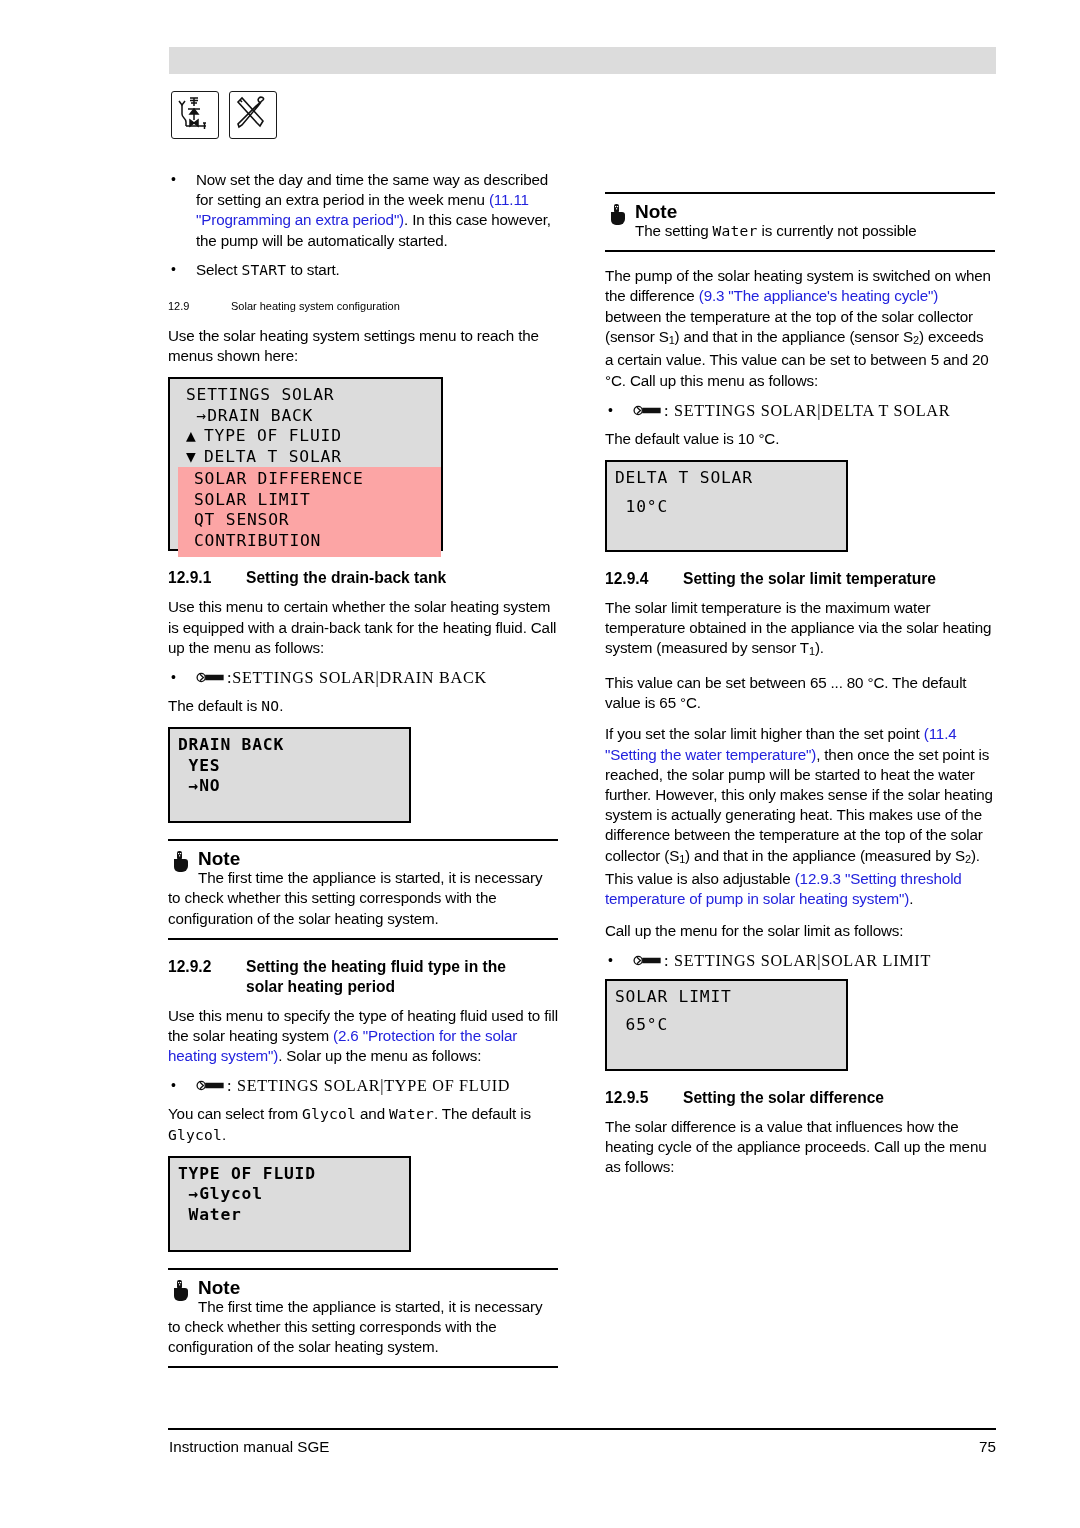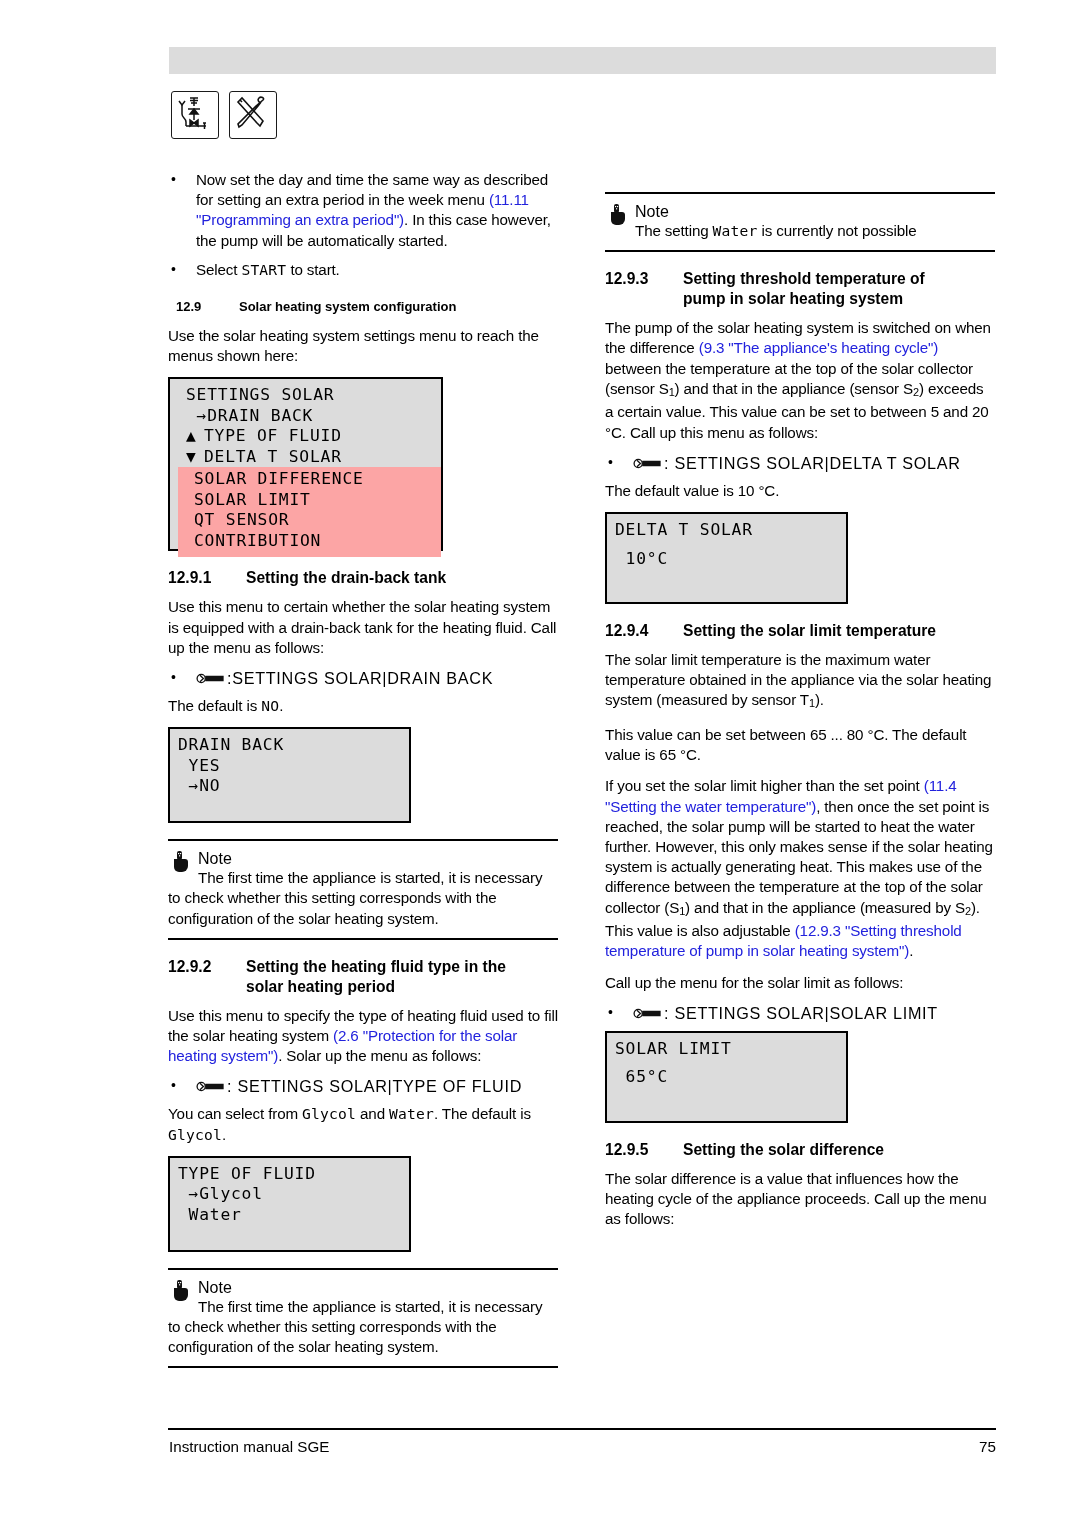--- a/index.html
+++ b/index.html
@@ -85,23 +85,23 @@
   ul.bullets > li:before {
     content: "\2022";
     position: absolute;
     left: 3px;
     top: -1px;
     font-size: 14px;
   }
 
   
   h2.sec {
-    font-size: 13px;
-    font-weight: bold;
-    margin: 16px 0 9px 8px;
+    font-size: 11px;
+    font-weight: normal;
+    margin: 16px 0 9px 0;
     line-height: 21px;
     display: flex;
   }
   h2.sec .num { width: 63px; flex: 0 0 63px; }
   h2.sec .ttl { flex: 1; }
 
   h3.subsec {
     font-size: 15.6px;
     font-weight: bold;
     margin: 17px 0 9px 0;
@@ -130,51 +130,52 @@
     padding: 2px 8px 6px 16px;
   }
   .lcd-menu {
     width: 275px;
     padding-bottom: 0;
     padding-left: 16px;
   }
   .lcd-small {
     width: 243px;
     height: 96px;
+    font-weight: bold;
   }
   .lcd-val {
     width: 243px;
     height: 92px;
   }
   .lcd .ind { display: inline-block; width: 1.1em; }
 
   
   .dev {
     font-family: "DejaVu Sans Mono", monospace;
     font-size: 14.6px;
     letter-spacing: 0.2px;
   }
   .menu-path {
-    font-family: Liberation Sans, sans-serif;
+    font-family: Liberation Serif, serif;
     font-size: 16.2px;
     letter-spacing: 0.7px;
     white-space: nowrap;
   }
 
   
   .note {
     border-top: 2.4px solid #000;
     border-bottom: 2.4px solid #000;
     padding: 8px 0 9px 0;
     margin: 16px 0 14px 0;
     position: relative;
   }
   .note-head {
-    font-size: 16px;
-    font-weight: normal;
+    font-size: 19px;
+    font-weight: bold;
     margin: 0 0 0 30px;
     line-height: 19px;
   }
   .note-body {
     font-size: 15.2px;
     line-height: 20.2px;
     margin: 0;
     letter-spacing: -0.15px;
   }
   .note-body .first-indent { padding-left: 30px; }
@@ -402,24 +403,20 @@
             <rect x="8" y="3" width="1.2" height="1.2"></rect>
             <rect x="10" y="3" width="1.2" height="1.2"></rect>
             <rect x="9" y="5.2" width="1.2" height="1.2"></rect>
           </g>
         </svg>
       </span>
       <div class="note-head">Note</div>
       <p class="note-body" style="padding-left:30px;"><span>The setting </span><span class="dev">Water</span><span> is currently not possible</span></p>
     </div>
 
-    <h3 class="subsec">
-      <span class="num">12.9.3</span>
-      <span class="ttl"><span>Setting threshold temperature of</span><br><span>pump in solar heating system</span></span>
-    </h3>
 
     <p class="body tight"><span>The pump of the solar heating system is switched on when the difference </span><span class="link">(9.3 "The appliance's heating cycle")</span><span> between the temperature at the top of the solar collector (sensor S</span><sub>1</sub><span>) and that in the appliance (sensor S</span><sub>2</sub><span>) exceeds a certain value. This value can be set to between 5 and 20 °C. Call up this menu as follows:</span></p>
 
     <div class="wrench-li">
       <span class="wrench">
         <svg width="30" height="13" viewBox="0 0 30 13">
           <g stroke="#111" stroke-width="1.3" fill="none">
             <circle cx="5.2" cy="6.5" r="4.1"></circle>
             <path d="M4 3.2 L7.4 6.5 L4 9.8"></path>
             <path d="M9.3 4.4 L27 4.4 L27 8.6 L9.3 8.6" fill="#111"></path>

